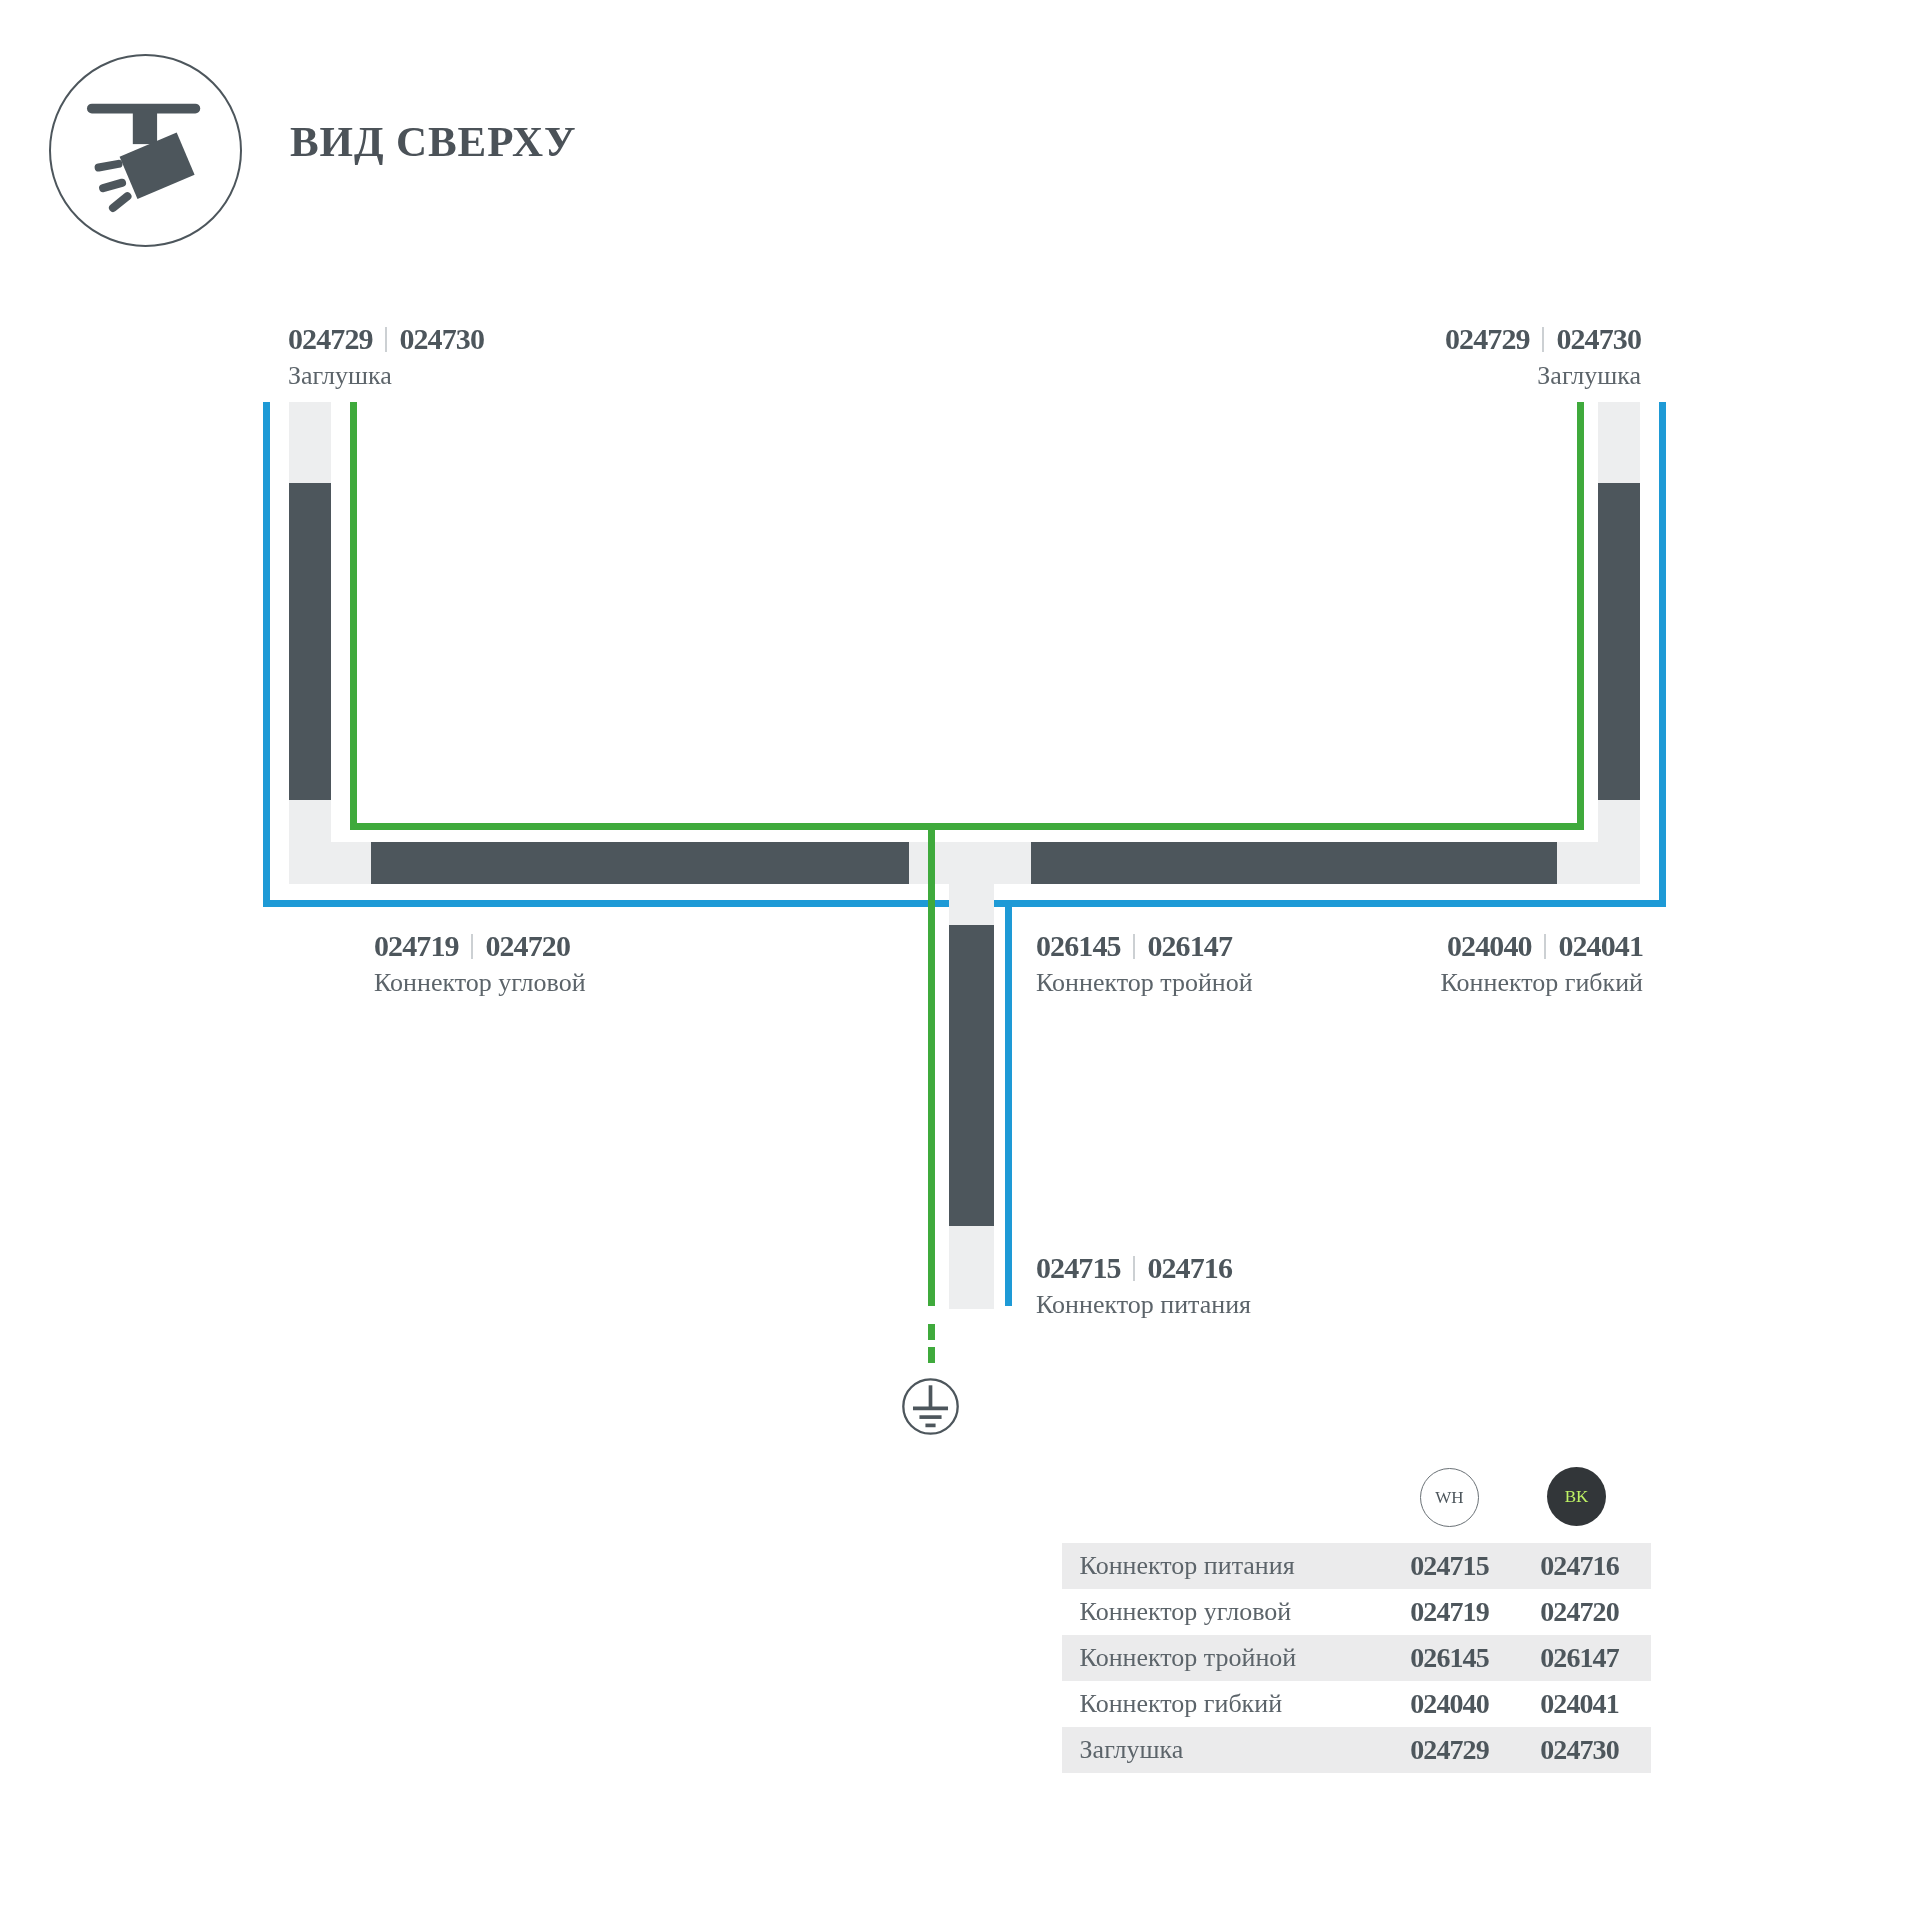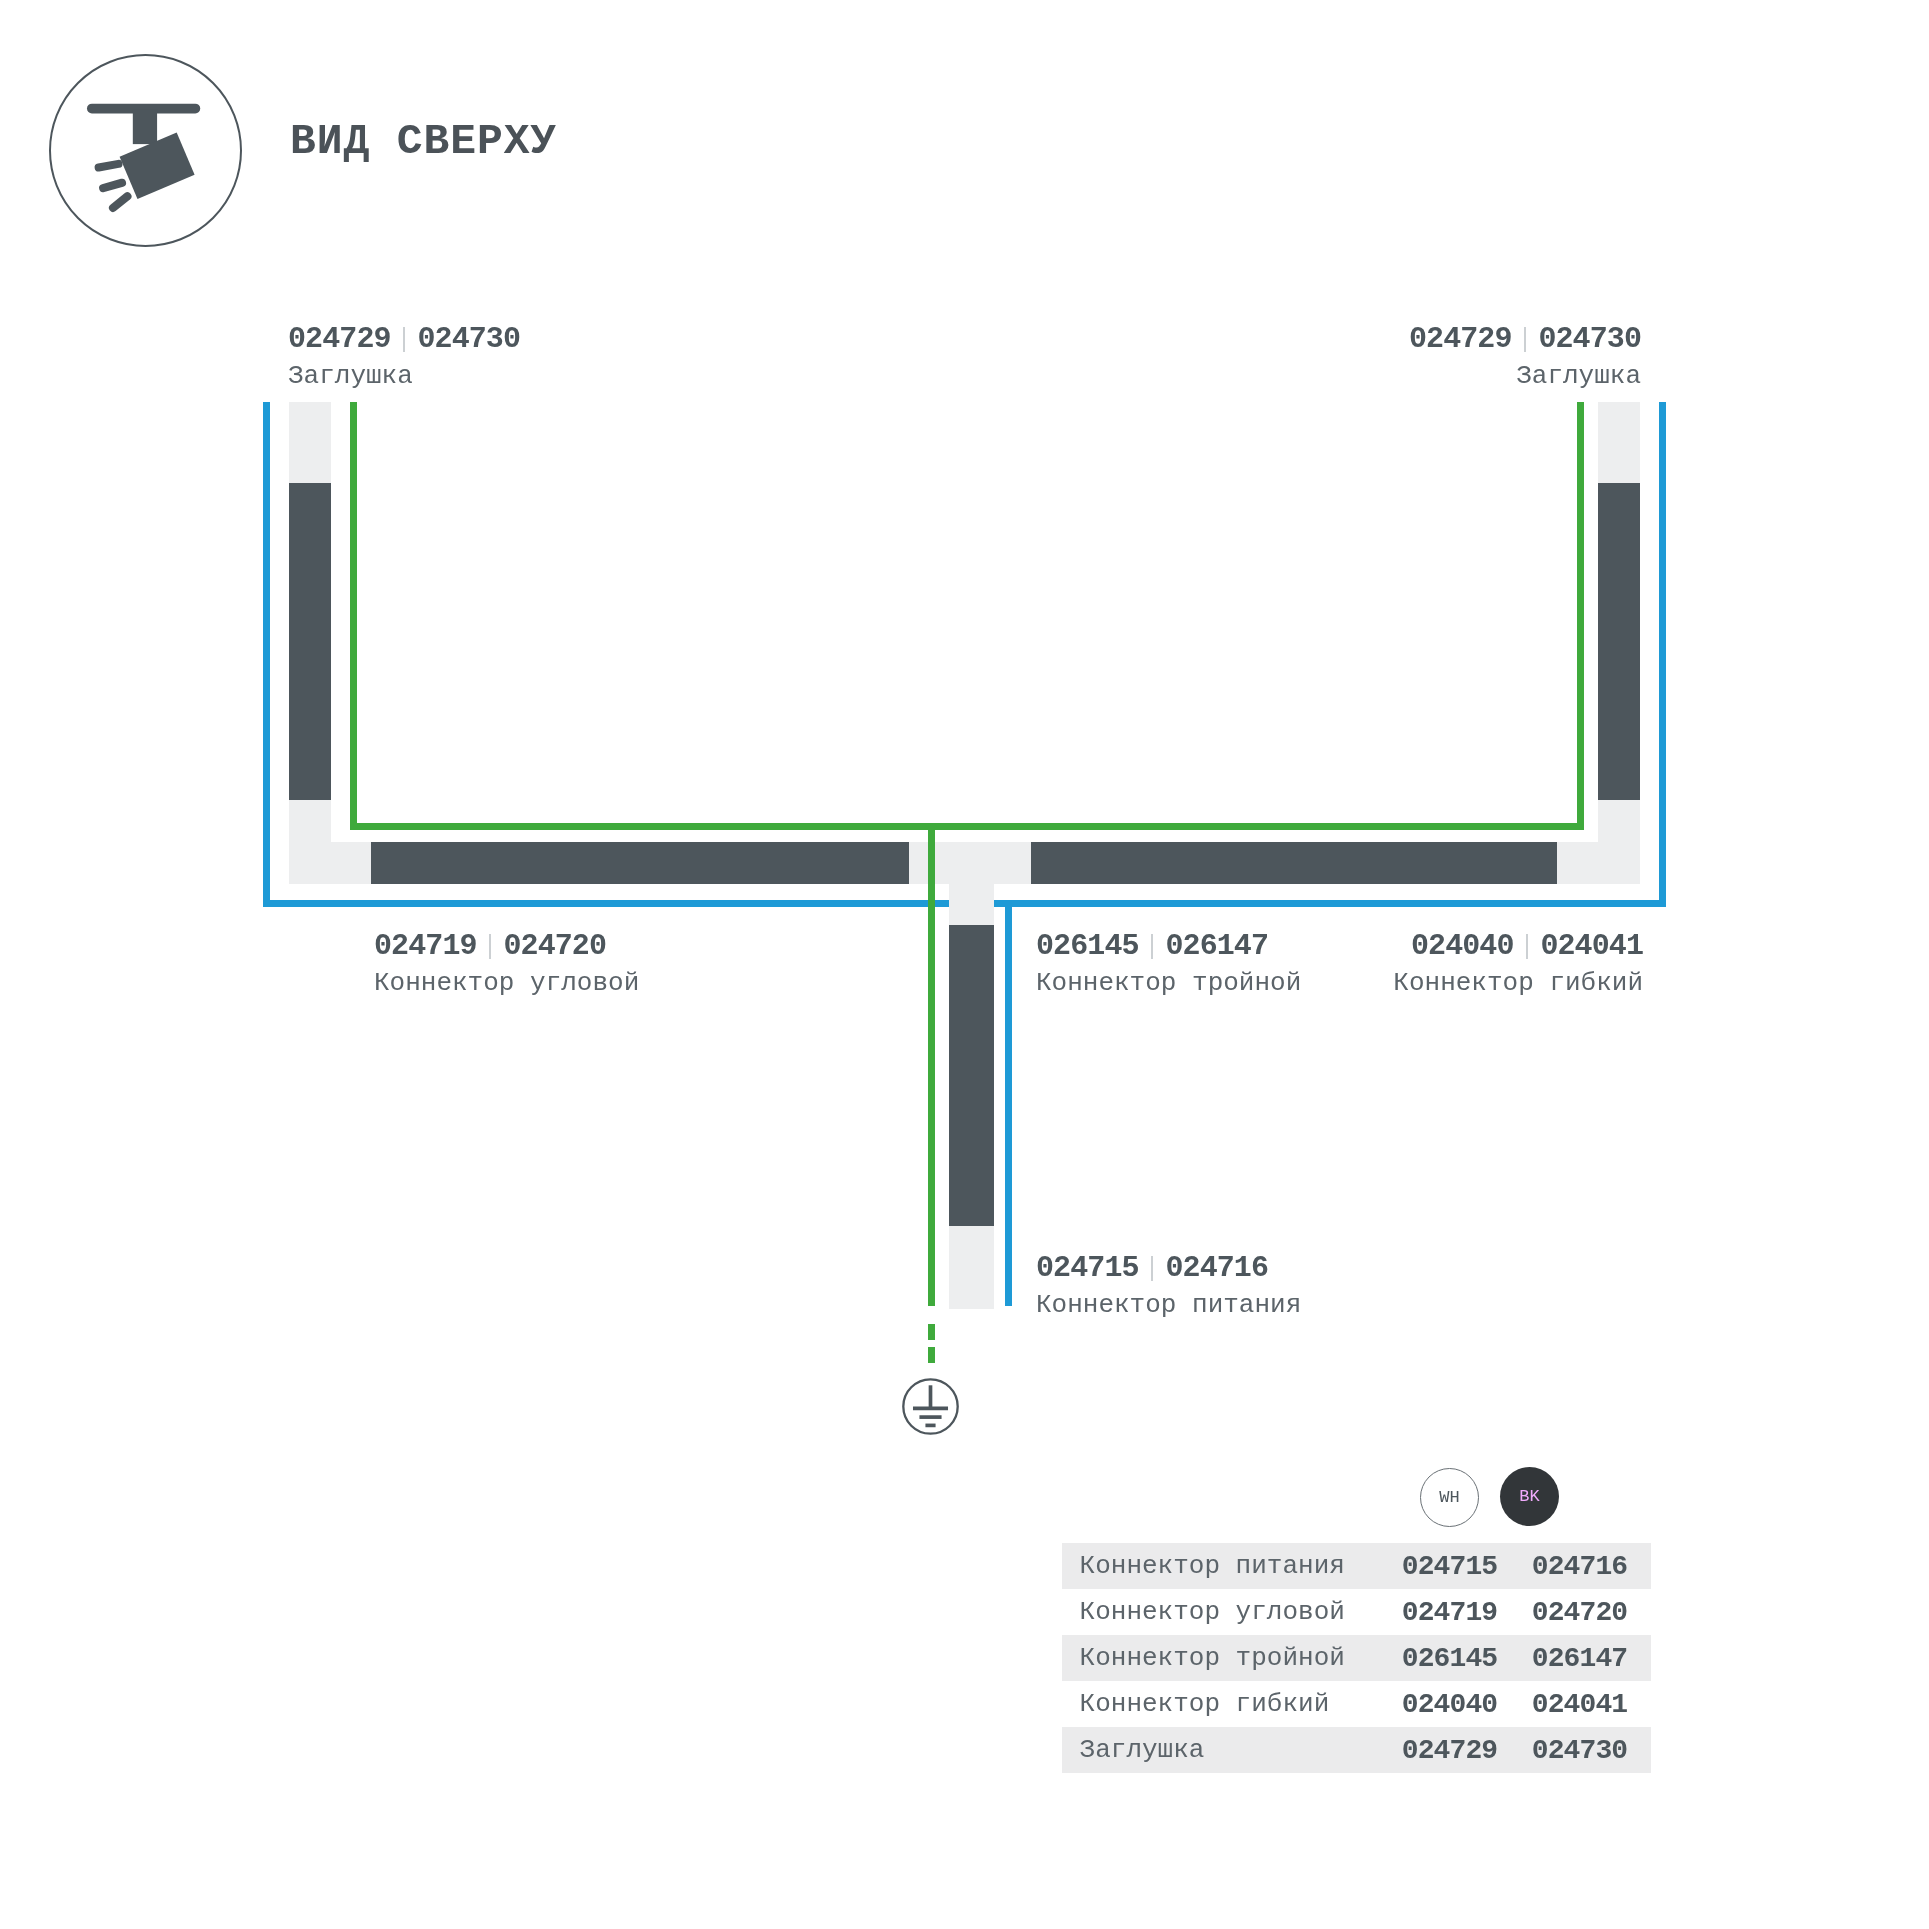--- a/index.html
+++ b/index.html
@@ -1,20 +1,20 @@
 <!DOCTYPE html>
 <html style="font-size:15px"><head>
 <meta charset="utf-8">
 <style>
   html,body{margin:0;padding:0;background:#ffffff;}
   #page{
     position:relative;
     width:1929px;height:1929px;
     background:#ffffff;
-    font-family:Liberation Mono, monospace;
+    font-family:Liberation Serif, serif;
     overflow:hidden;
   }
   
   .head-icon{
     position:absolute;left:49px;top:54px;width:193px;height:193px;
     border:2.8px solid #4d565c;border-radius:50%;box-sizing:border-box;
     background:#fff;
   }
   .head-icon svg{position:absolute;left:0;top:0;}
   .page-title{
@@ -46,21 +46,21 @@
   .legend-swatch.ground{height:6.5px;background:#3faa3c;}
   .legend-swatch.track{height:27px;background:#4d565c;}
   .legend-swatch.neutral{height:6.5px;background:#1e9ad6;}
   
   .col-circle{
     position:absolute;width:59px;height:59px;border-radius:50%;
     display:flex;align-items:center;justify-content:center;
     font-size:17px;font-weight:500;z-index:4;box-sizing:border-box;
   }
   .col-circle.wh{left:1420px;top:1468px;background:#fff;border:1.9px solid #6a7176;color:#4d565c;}
-  .col-circle.bk{left:1500px;top:1467px;background:#323639;color:#f0abfc;}
+  .col-circle.bk{left:1547px;top:1467px;background:#323639;color:#bef264;}
   .parts-table{position:absolute;left:1062px;top:1543px;width:589px;z-index:4;}
   .t-row{display:flex;align-items:center;height:46px;padding-right:6.5px;box-sizing:border-box;}
   .t-row:nth-child(odd){background:#ebebec;}
   .t-row .t-label{flex:1;padding-left:17.6px;font-size:26px;color:#5c646a;}
   .t-row .t-num{width:130px;text-align:center;font-size:28px;font-weight:700;color:#4d565c;letter-spacing:-0.9px;}
 </style>
 </head>
 <body>
 
 <div id="page">

